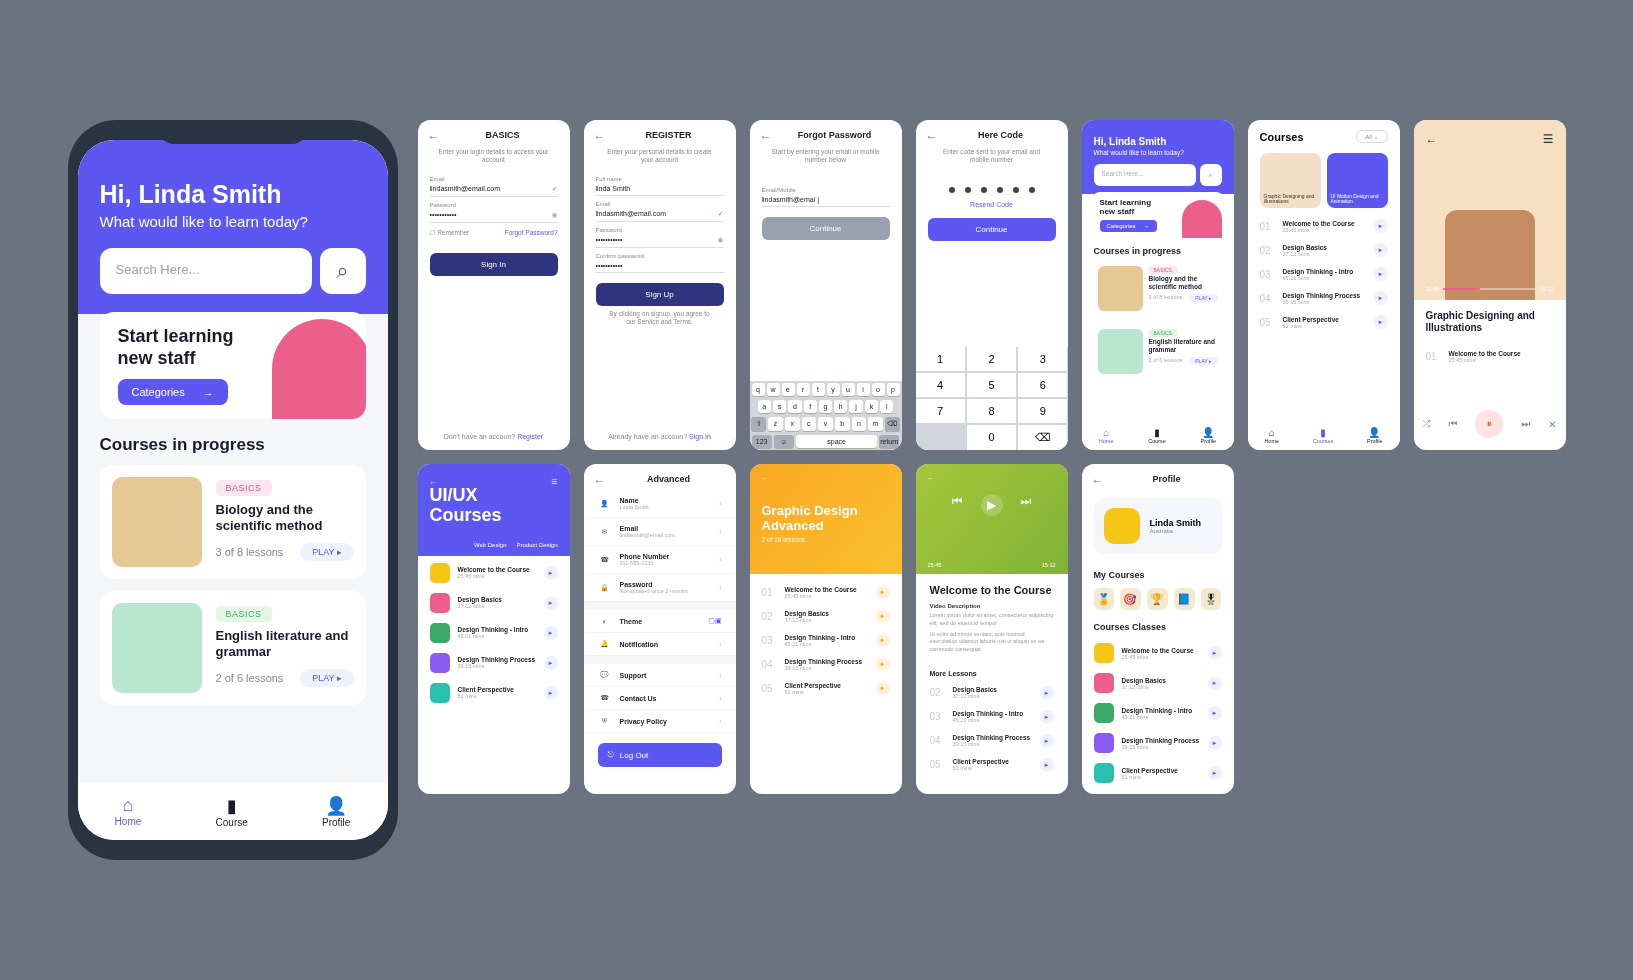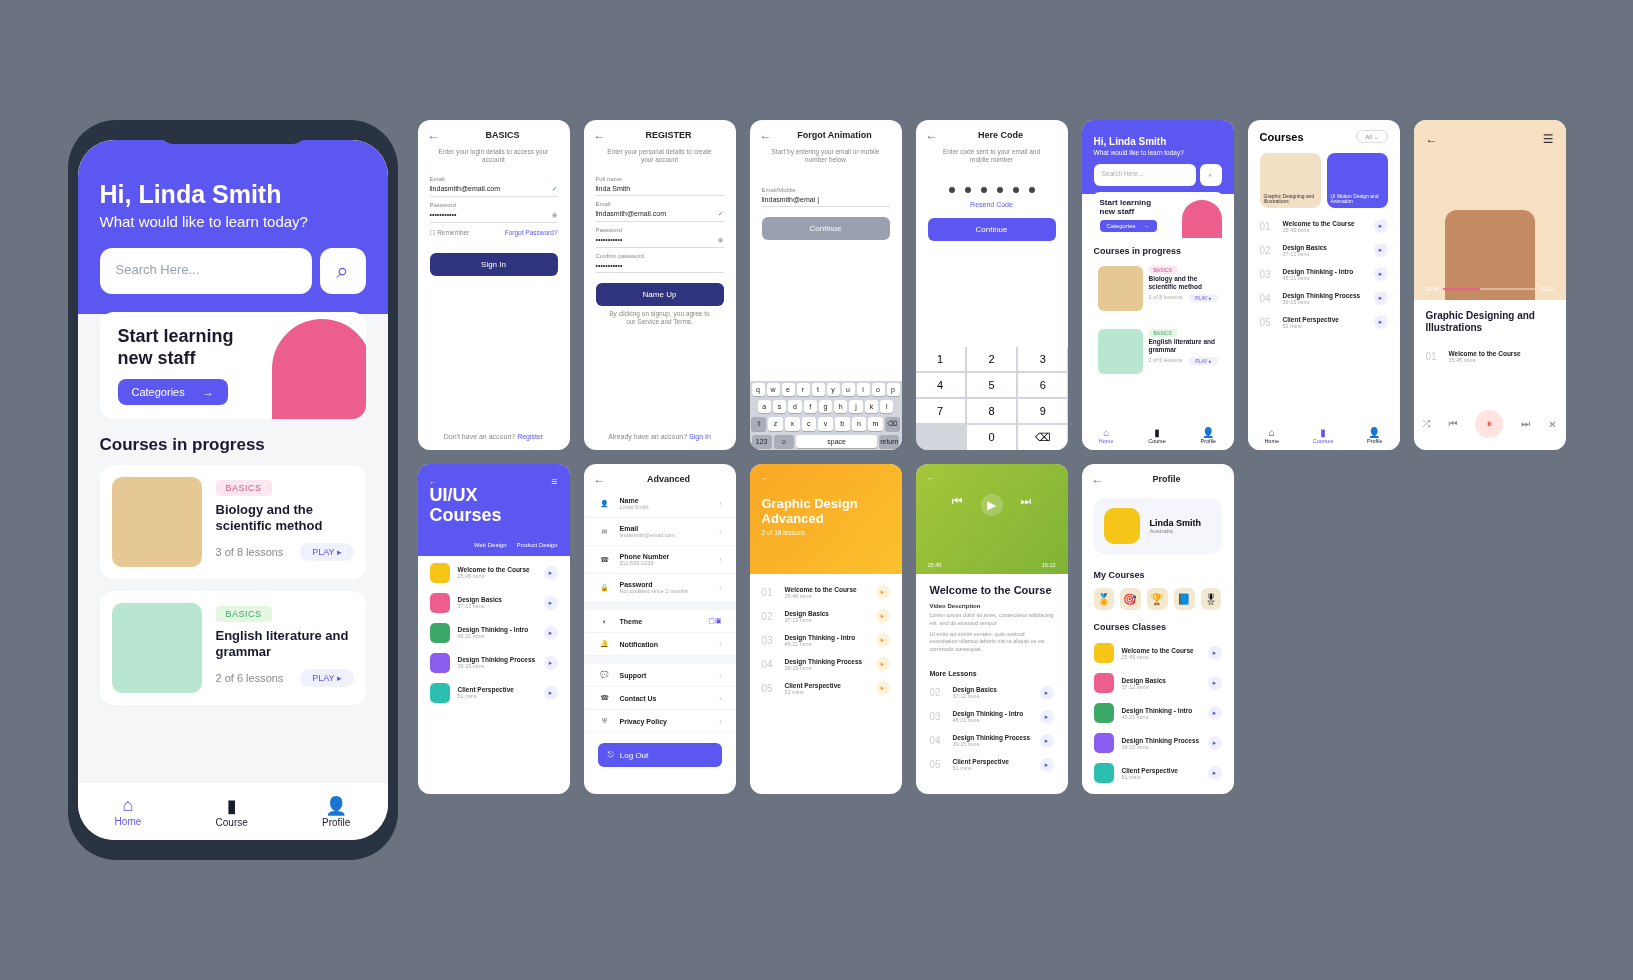--- a/index.html
+++ b/index.html
@@ -120,21 +120,21 @@
 .setitem .ico{width:14px; text-align:center; color:#555;}
 .setitem .txts{flex:1;}
 .setitem .txts .t{font-size:7px; font-weight:600; color:#222;}
 .setitem .txts .s{font-size:5.5px; color:#aaa;}
 .setitem .chev{color:#bbb;}
 .logout{margin:10px 14px; background:#5c57f0; color:#fff; border-radius:6px; padding:7px 10px; font-size:8px; display:flex; align-items:center; gap:6px;}
 
 .chead-col{height:110px; padding:12px; color:#fff; position:relative;}
 .chead-col.or{background:linear-gradient(130deg,#f9a825,#fbc02d);}
 .chead-col.gr{background:linear-gradient(130deg,#a5c63b,#7fb335);}
-.chead-col h4{font-size:13px; font-weight:700; margin-top:20px;}
+.chead-col h4{font-size:13px; font-weight:700; margin-top:27px;}
 .chead-col .sub2{font-size:6.5px; margin-top:3px;}
 .chead-col .bk{position:absolute; top:10px; left:12px;}
 .lesson-desc{padding:10px 14px;}
 .lesson-desc h4{font-size:11px; font-weight:700; color:#1a1a2e; line-height:1.2;}
 .lesson-desc .vd{font-size:6px; font-weight:600; margin-top:6px; color:#333;}
 .lesson-desc p{font-size:5.5px; color:#999; margin-top:3px; line-height:1.4;}
 .ml{font-size:7px; font-weight:700; padding:6px 14px 2px; color:#222;}
 
 .pcard{margin:8px 12px; background:#f5f6fc; border-radius:10px; padding:10px; display:flex; gap:10px; align-items:center;}
 .avatar{width:36px; height:36px; background:#f5c518; border-radius:10px;}
@@ -254,29 +254,29 @@
             <span>•••••••••••</span>
             <span style="color:#aaa">◉</span>
           </div>
         </div>
       <div class="field">
           <div class="flabel">Confirm password</div>
           <div class="finput">
             <span>•••••••••••</span>
           </div>
         </div>
-      <div class="btn">Name Up</div>
+      <div class="btn">Sign Up</div>
       <div class="sub" style="padding:4px 24px">By clicking on signup, you agree to our Service and Terms.</div>
       <div class="footlink"><span>Already have an accoun? </span><a>Sign In</a></div>
     </div>
 
     <div class="mini">
       <div class="topbar">
           <span class="back">←</span>
-          <span class="mtitle">Forgot Animation</span>
+          <span class="mtitle">Forgot Password</span>
         </div>
       <div class="sub">Start by entering your email or mobile number below</div>
       <div class="field" style="margin-top:16px">
           <div class="flabel">Email/Mobile</div>
           <div class="finput">
             <span>lindasmith@emai |</span>
           </div>
         </div>
       <div class="btn grey">Continue</div>
       <div class="kbd">

